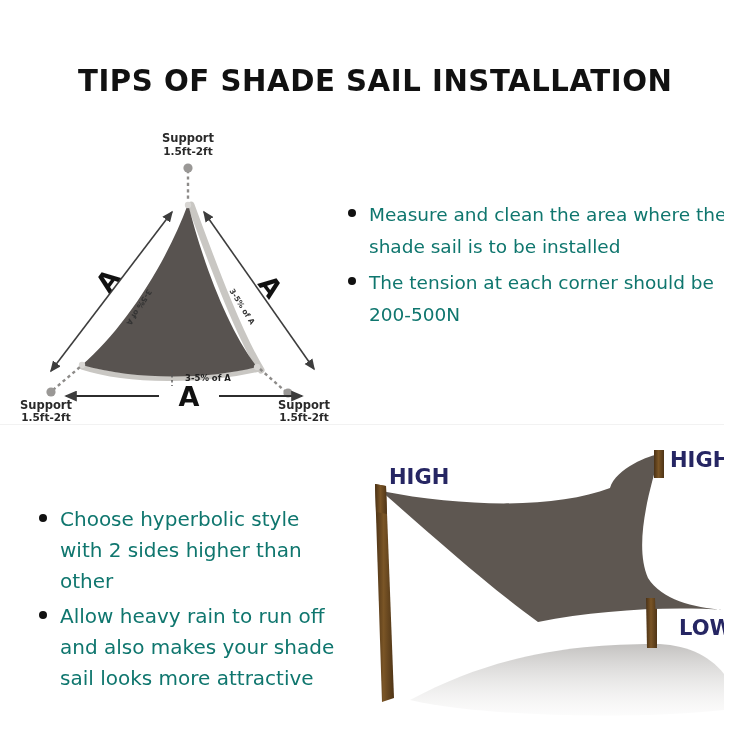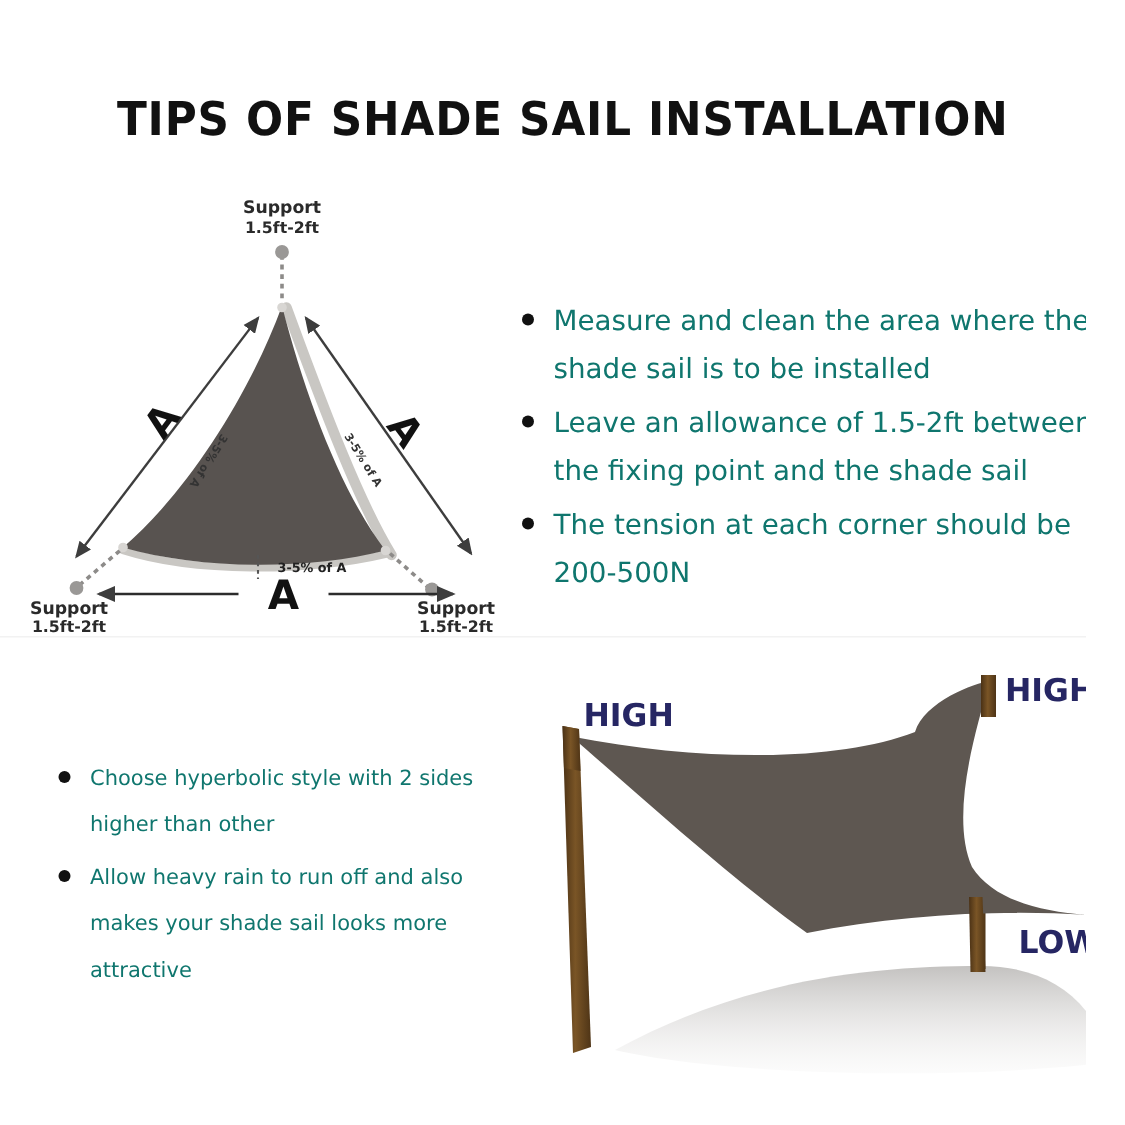--- a/index.html
+++ b/index.html
@@ -84,21 +84,21 @@
     line-height: 32px;
     margin-bottom: 4px;
   }
 
   #tips-bottom-left {
     left: 38px;
     top: 504px;
     width: 310px;
   }
   #tips-bottom-left .bullet-item {
-    font-size: 14px;
+    font-size: 20px;
     line-height: 31px;
     margin-bottom: 4px;
   }
 
   
   #triangle-diagram {
     position: absolute;
     left: 14px;
     top: 124px;
     width: 348px;
@@ -199,24 +199,20 @@
       <text class="svg-text" x="175" y="282" text-anchor="middle" font-size="27" font-weight="bold" fill="#111">A</text>
 
       <text class="svg-text" x="194" y="257" text-anchor="middle" font-size="8.5" font-weight="bold" fill="#222">3-5% of A</text>
     </svg>
   </div>
 
   <ul class="bullet-list" id="tips-top-right">
     <li class="bullet-item">
       <span class="dot"></span>
       <span class="btext">Measure and clean the area where the shade sail is to be installed</span>
-    </li>
-    <li class="bullet-item">
-      <span class="dot"></span>
-      <span class="btext">Leave an allowance of 1.5-2ft between the fixing point and the shade sail</span>
     </li>
     <li class="bullet-item">
       <span class="dot"></span>
       <span class="btext">The tension at each corner should be 200-500N</span>
     </li>
   </ul>
 
   <div id="section-divider"></div>
 
   <ul class="bullet-list" id="tips-bottom-left">

